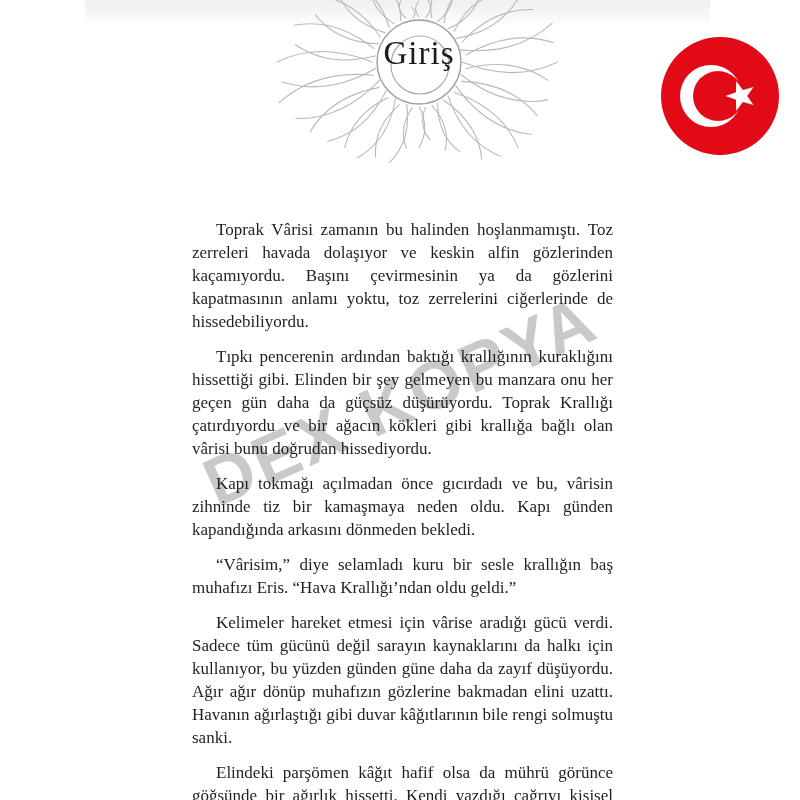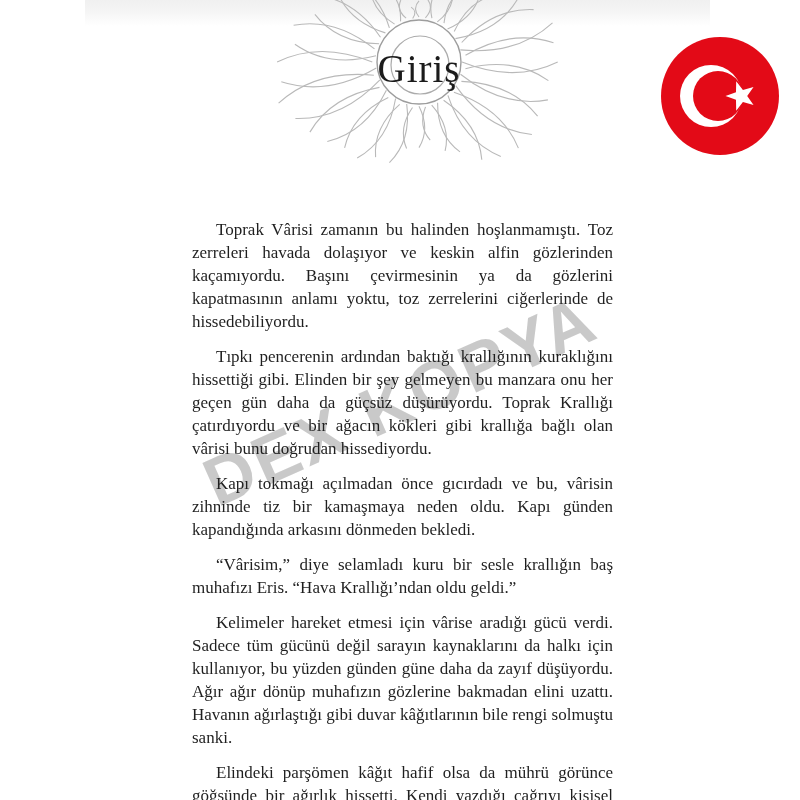--- a/index.html
+++ b/index.html
@@ -10,23 +10,23 @@
     overflow:hidden;
     font-family:"Liberation Serif", serif;
   }
   .top-shade{
     position:absolute;left:85px;top:0;width:625px;height:26px;
     background:linear-gradient(to bottom,#f0f0f0 0%,#f5f5f5 45%,#ffffff 100%);
   }
   .sun{position:absolute;left:269px;top:-13px;width:300px;height:240px;}
   .sun svg{display:block;}
   .chapter-title{
-    position:absolute;left:100px;top:64px;width:100px;
+    position:absolute;left:100px;top:48px;width:100px;
     text-align:center;
-    font-size:39px;line-height:36px;color:#1b1b1b;
+    font-size:33px;line-height:36px;color:#1b1b1b;
     letter-spacing:1px;
   }
   .flag{position:absolute;left:658px;top:34px;width:124px;height:124px;}
   .watermark{
     position:absolute;left:165px;top:352px;width:470px;height:96px;
     display:flex;align-items:center;justify-content:center;
     transform:rotate(-24deg);
     font-family:"Liberation Sans", sans-serif;
     font-weight:bold;font-size:68px;letter-spacing:3px;
     color:#8a8a8a;opacity:0.45;

